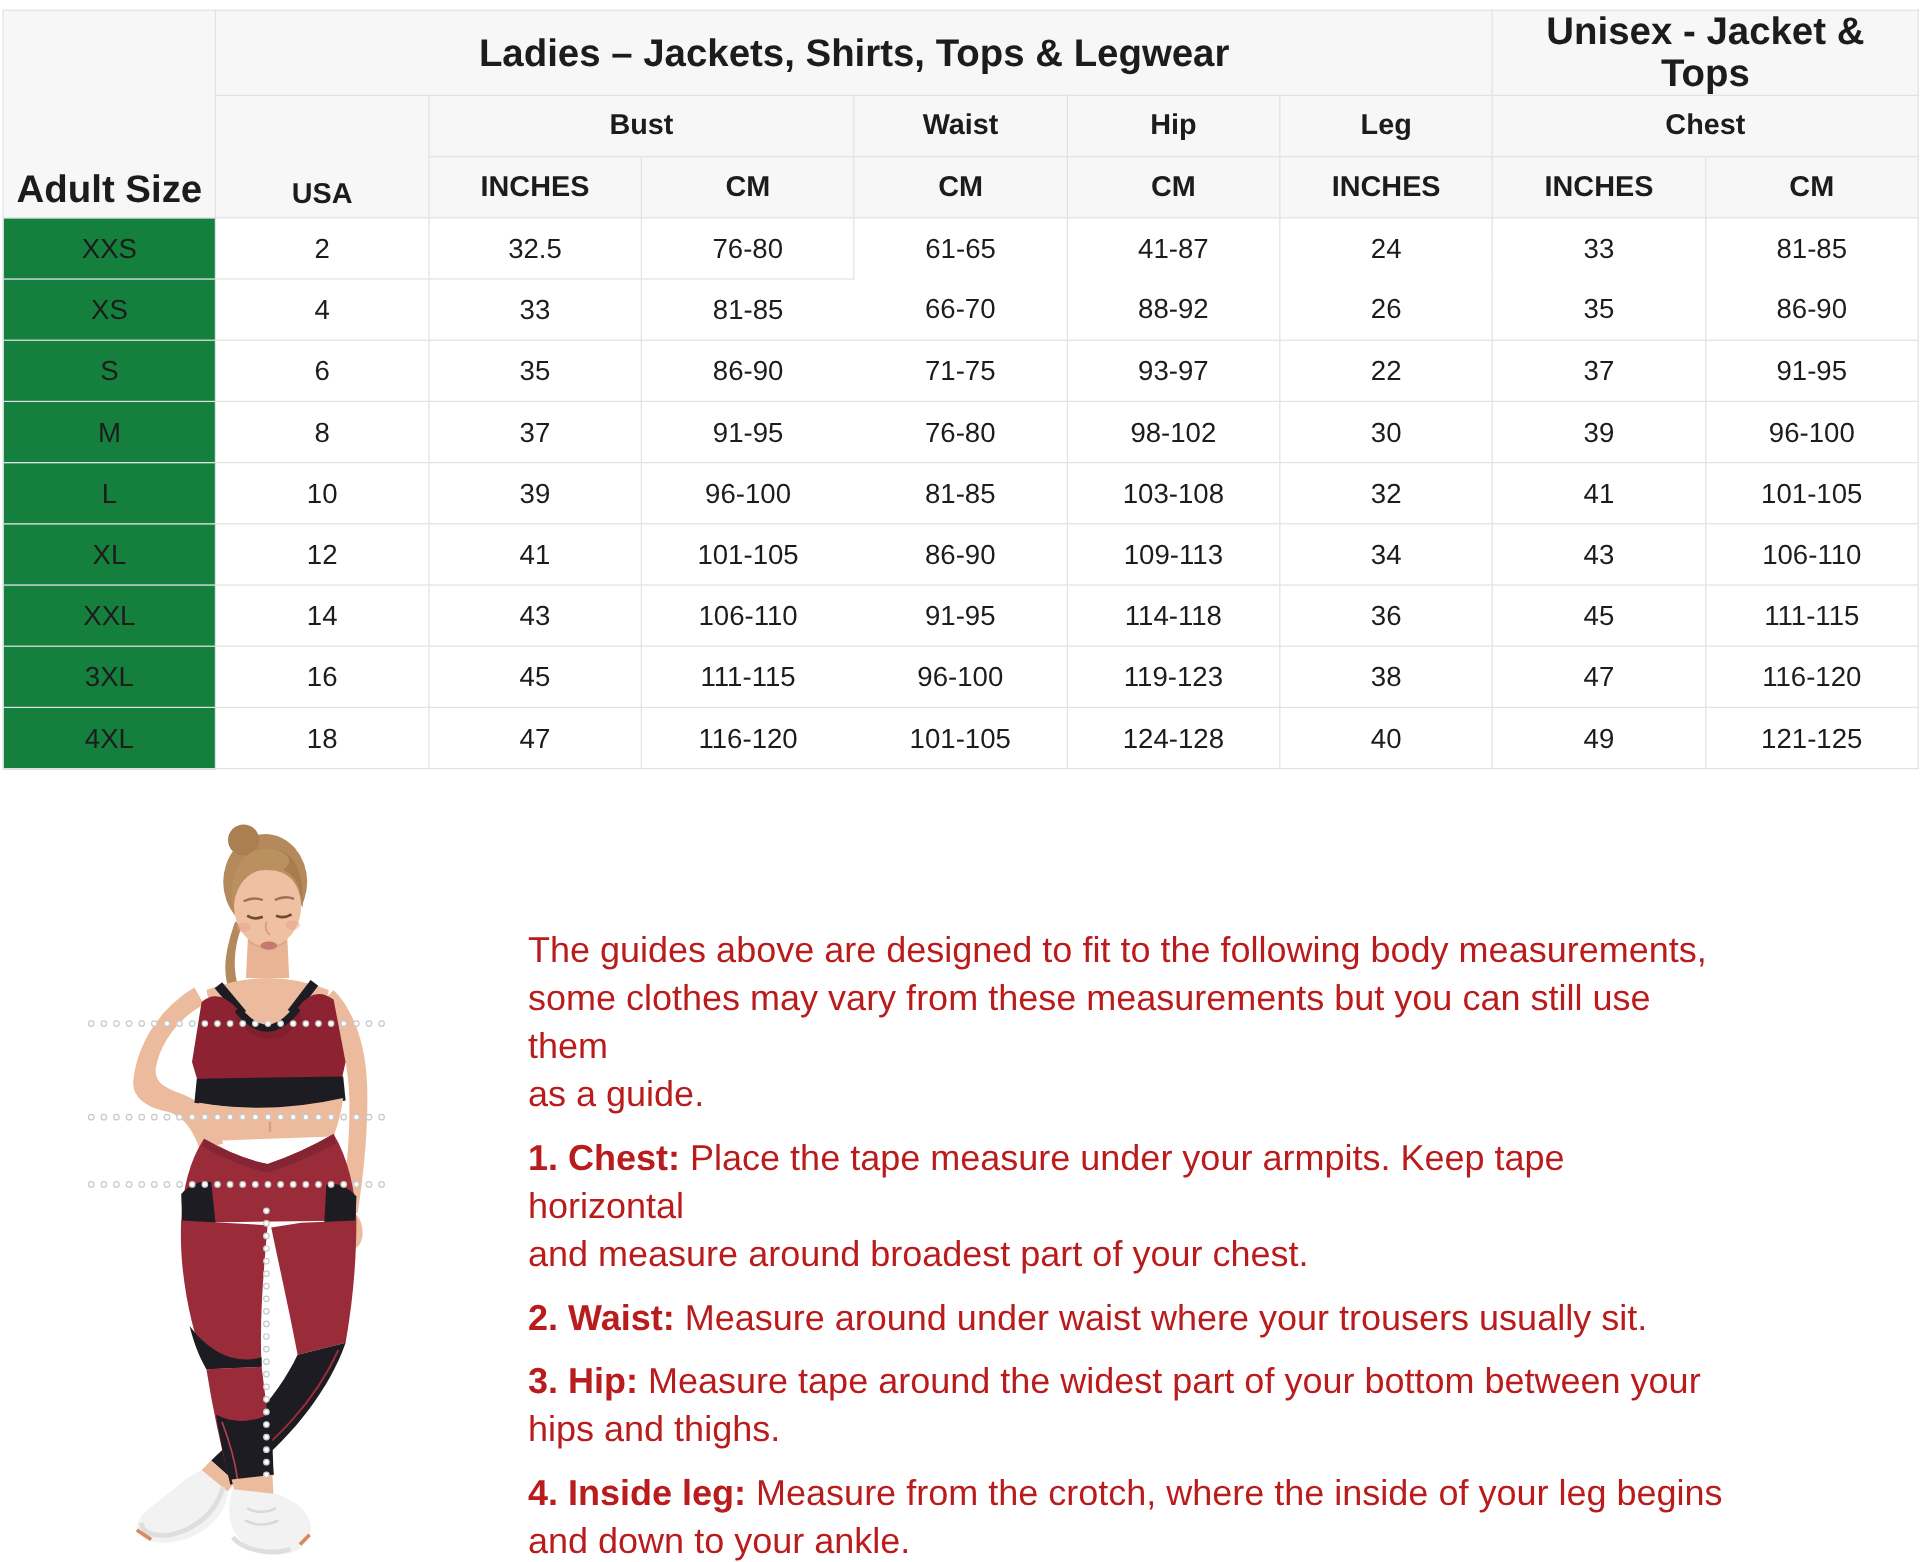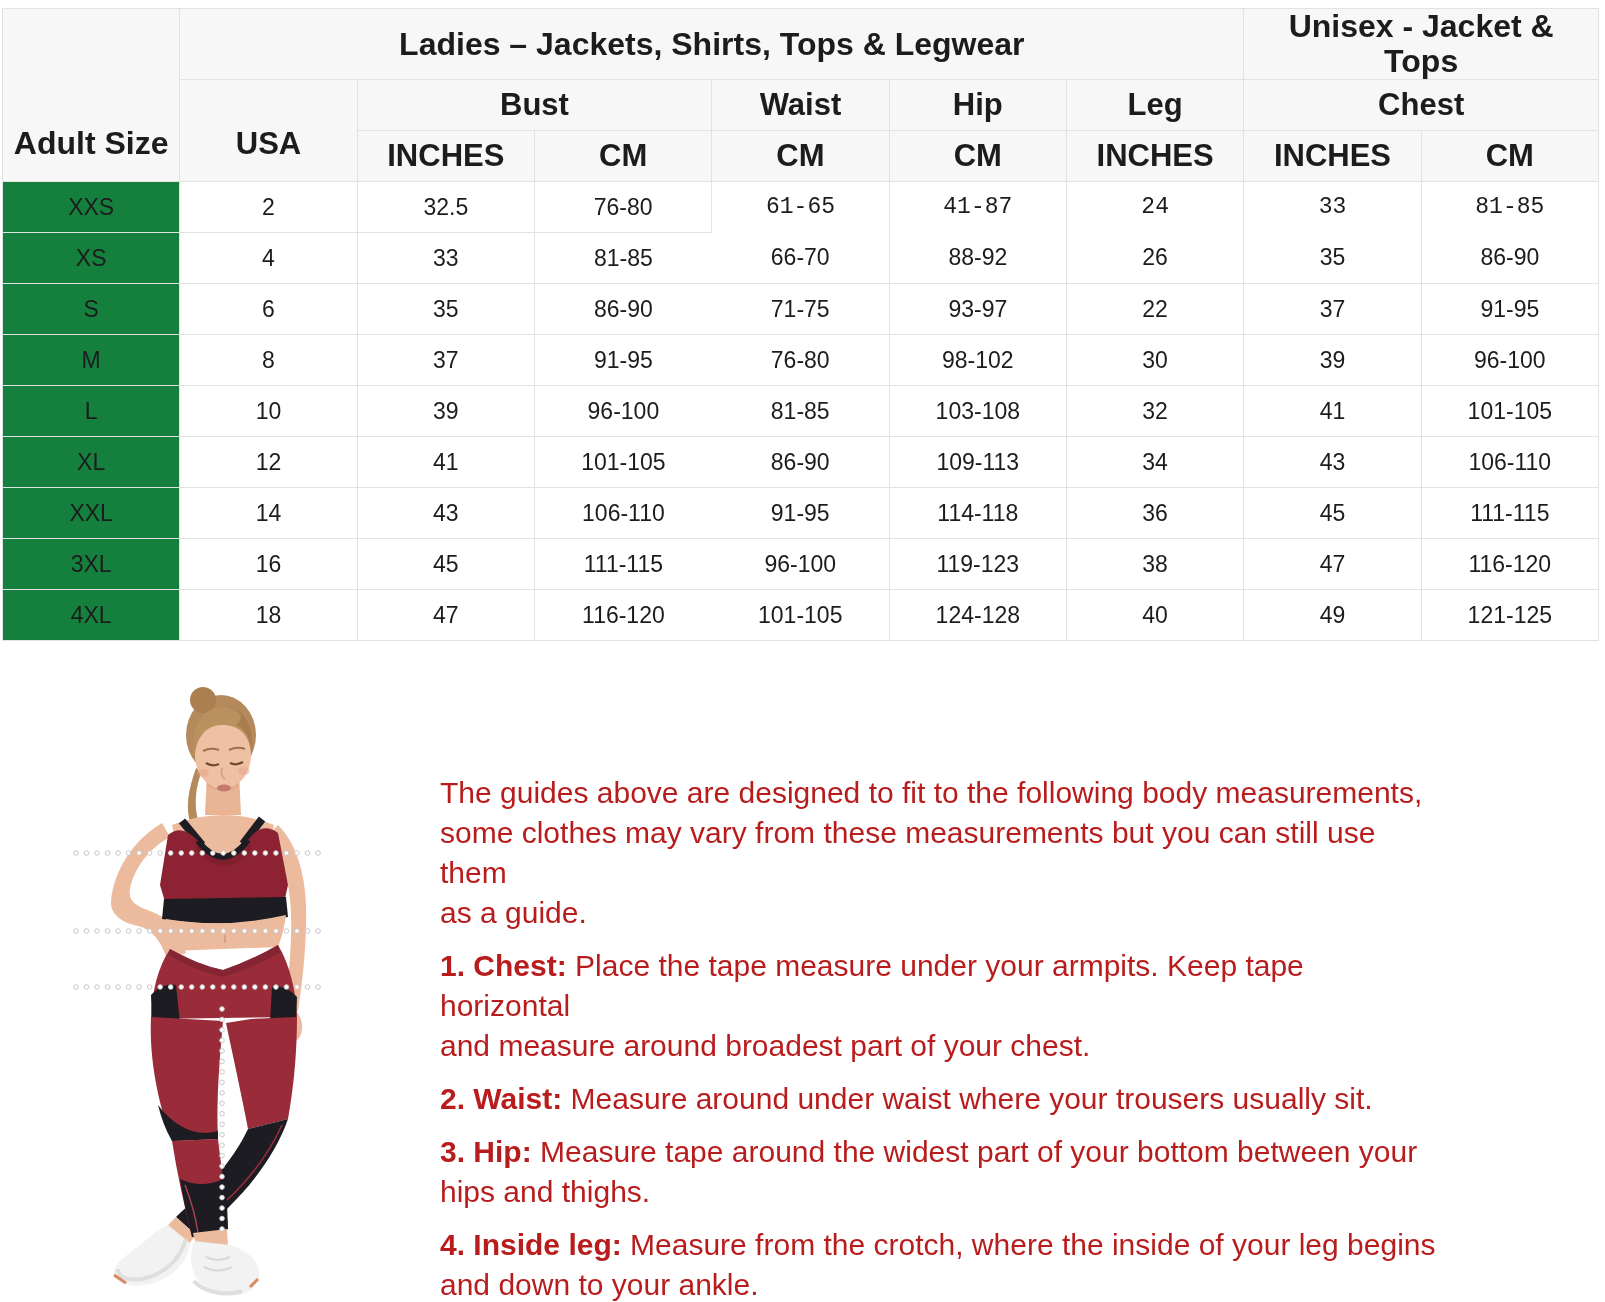--- a/index.html
+++ b/index.html
@@ -21,28 +21,28 @@
     height:50px;
     padding:0 4px;
     text-align:center;
     vertical-align:middle;
     font-size:23px;
     line-height:1.1;
   }
   .size-table th {
     background:#f7f7f7;
     font-weight:700;
-    font-size:31px;
+    font-size:24px;
   }
   .size-table thead tr:first-child th { font-size:32px; }
   .size-table td { background:#ffffff; font-weight:400; }
   .size-table td.rowhead { background:#15803d; }
-  .size-table .vb { vertical-align:bottom; padding-bottom:20px; }
+  .size-table .vb { vertical-align:bottom; padding-bottom:6px; }
   
-  .size-table .no-b { border-bottom:none;font-family:Liberation Mono, monospace; }
+  .size-table .no-b { border-bottom:none; }
   .size-table .no-t { border-top:none; }
   .size-table .no-r { border-right:none; }
   .size-table .no-l { border-left:none; }
 
   
   .guide-section { display:flex; margin-top:32px; }
   .figure-wrap { flex:0 0 440px; width:440px; }
   .figure-wrap svg { display:block; }
   .guide-text {
     padding-top:100px;

